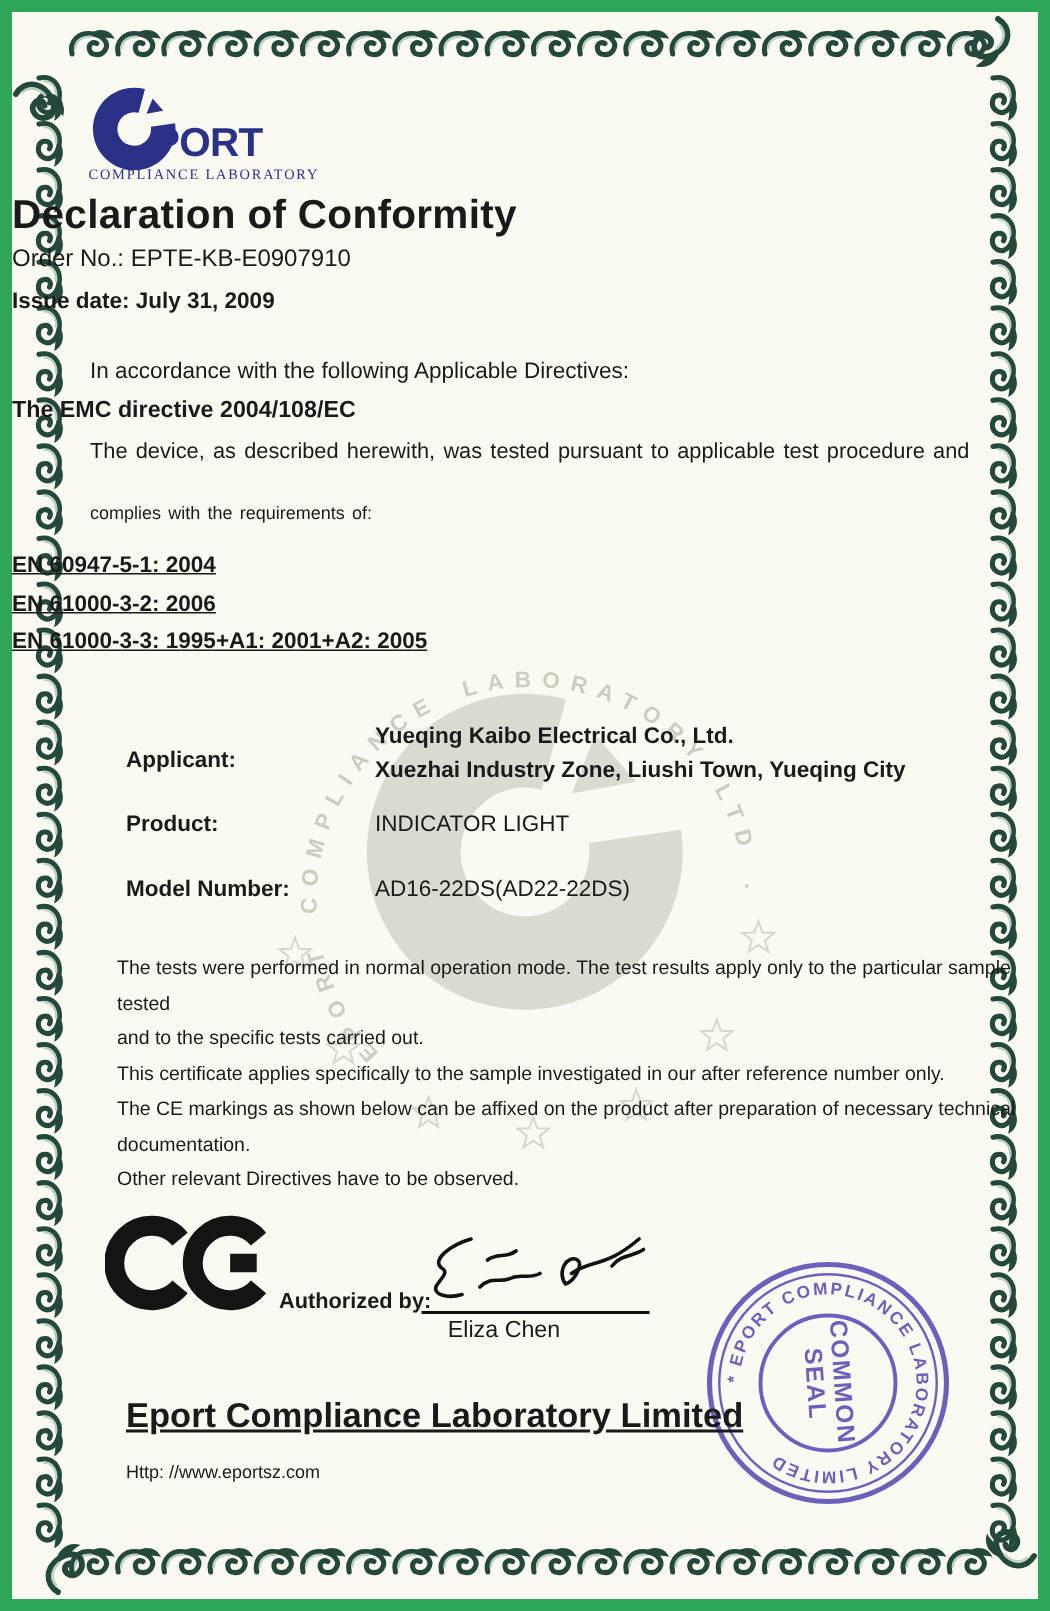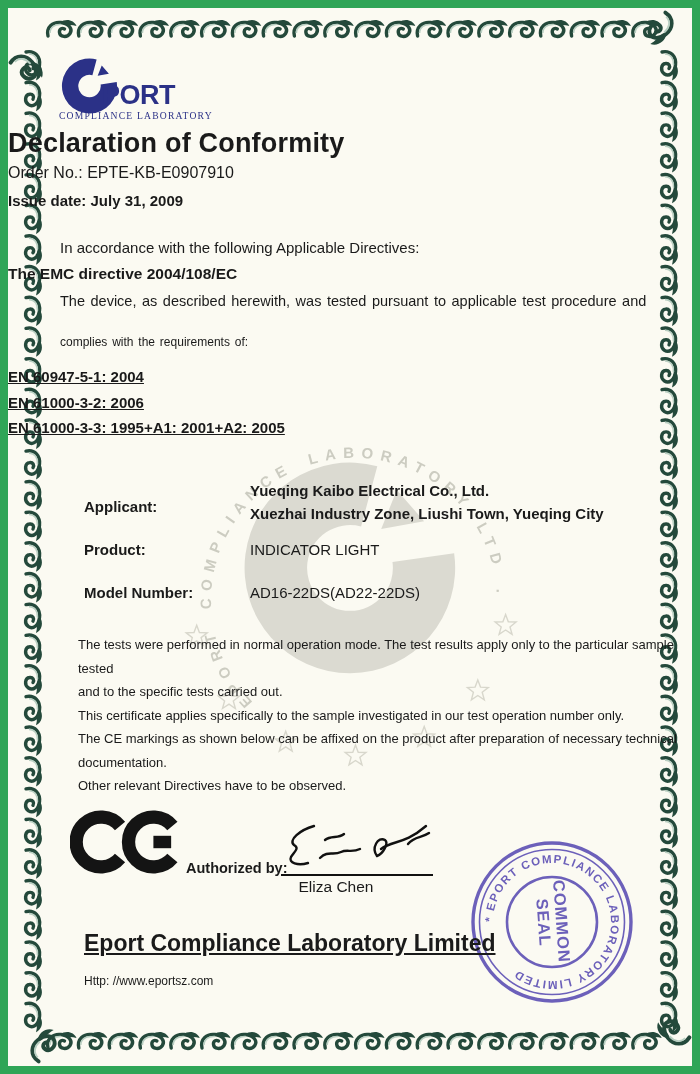--- a/index.html
+++ b/index.html
@@ -211,21 +211,21 @@
     <div>Xuezhai Industry Zone, Liushi Town, Yueqing City</div>
   </div>
   <div class="abs f-label" style="top:533px">Product:</div>
   <div class="abs f-value" style="top:533px">INDICATOR LIGHT</div>
   <div class="abs f-label" style="top:576px">Model Number:</div>
   <div class="abs f-value" style="top:576px">AD16-22DS(AD22-22DS)</div>
 
   <div class="abs notes">
     <div>The tests were performed in normal operation mode. The test results apply only to the particular sample tested</div>
     <div>and to the specific tests carried out.</div>
-    <div>This certificate applies specifically to the sample investigated in our test operation number only.</div>
+    <div>This certificate applies specifically to the sample investigated in our after reference number only.</div>
     <div>The CE markings as shown below can be affixed on the product after preparation of necessary technical</div>
     <div>documentation.</div>
     <div>Other relevant Directives have to be observed.</div>
   </div>
 
   <svg class="abs" style="left:62px;top:799px" width="118" height="70" viewBox="0 0 133 78">
     <path d="M56.4,21 A28,28 0 1 0 56.4,57" fill="none" stroke="#141414" stroke-width="15"></path>
     <path d="M115.4,21 A28,28 0 1 0 115.4,57" fill="none" stroke="#141414" stroke-width="15"></path>
     <path d="M94,39 L114,39" stroke="#141414" stroke-width="14"></path>
   </svg>

